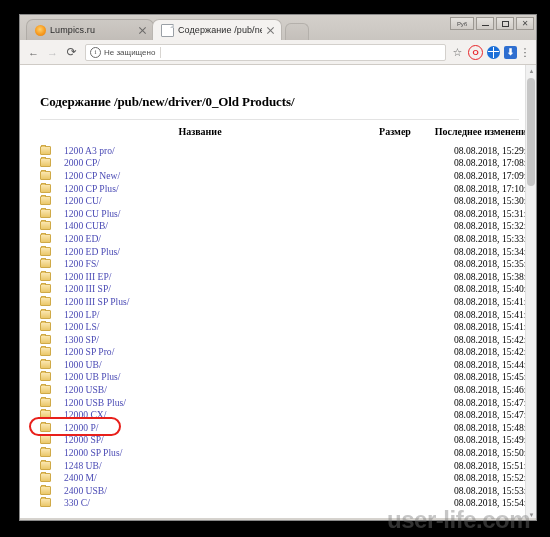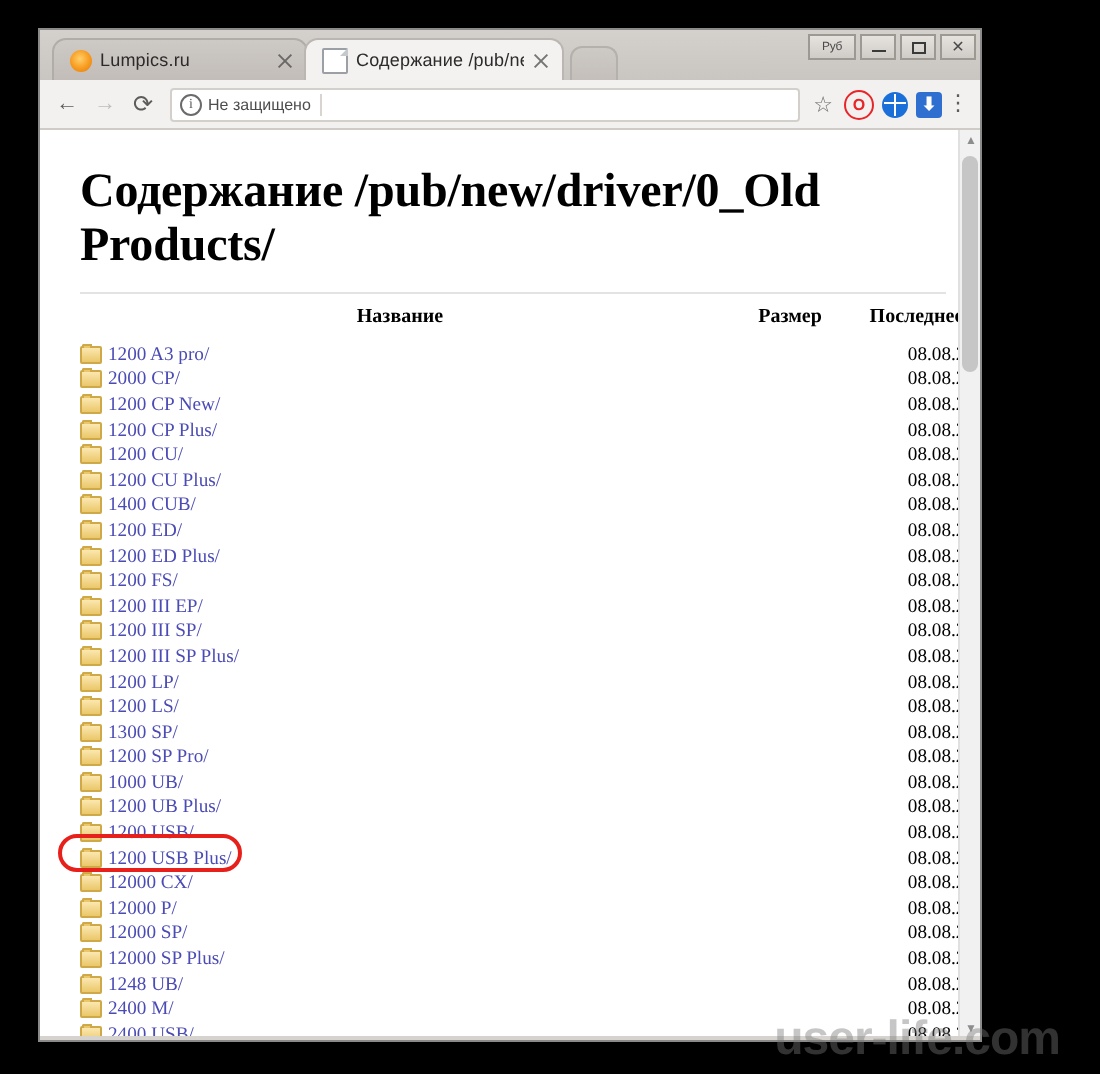--- a/index.html
+++ b/index.html
@@ -12,21 +12,21 @@
     height: 537px;
     overflow: hidden;
     font-family: "Liberation Sans", sans-serif;
   }
 
   
   .window {
     position: absolute;
     left: 19px;
     top: 14px;
-    width: 472px;
+    width: 518px;
     height: 507px;
     background: #6d28d9;
     border: 1px solid #8a8a8a;
     box-sizing: border-box;
     overflow: hidden;
   }
 
   
   .tabstrip {
     position: relative;
@@ -265,23 +265,23 @@
     overflow: hidden;
   }
   .page {
     position: absolute;
     left: 0; top: 0; right: 11px; bottom: 0;
     padding: 14px 0 0 20px;
     box-sizing: border-box;
     overflow: hidden;
   }
   h1.page-title {
-    margin: 4px 0 9px 0;
+    margin: 15px 0 9px 0;
     font-family: "Liberation Serif", serif;
-    font-size: 24px;
+    font-size: 13px;
     font-weight: bold;
     color: #000;
     letter-spacing: -0.1px;
   }
   .rule {
     height: 1px;
     background: #e3e3e3;
     margin: 0 6px 6px 0;
   }
   .parent-link {
@@ -345,21 +345,21 @@
     white-space: nowrap;
     vertical-align: middle;
   }
   td.c-name { }
   td.c-size { text-align: right; padding-right: 12px; }
   td.c-date { text-align: right; color: #000; font-size: 9.3px; }
 
   .namecell {
     display: flex;
     align-items: center;
-    gap: 3px;
+    gap: 13px;
   }
   .icon-folder {
     width: 11px; height: 9px;
     flex: 0 0 11px;
     background: linear-gradient(#fbe7b0, #eac76a);
     border: 1px solid #cfa947;
     box-sizing: border-box;
     border-radius: 1px;
     position: relative;
   }

